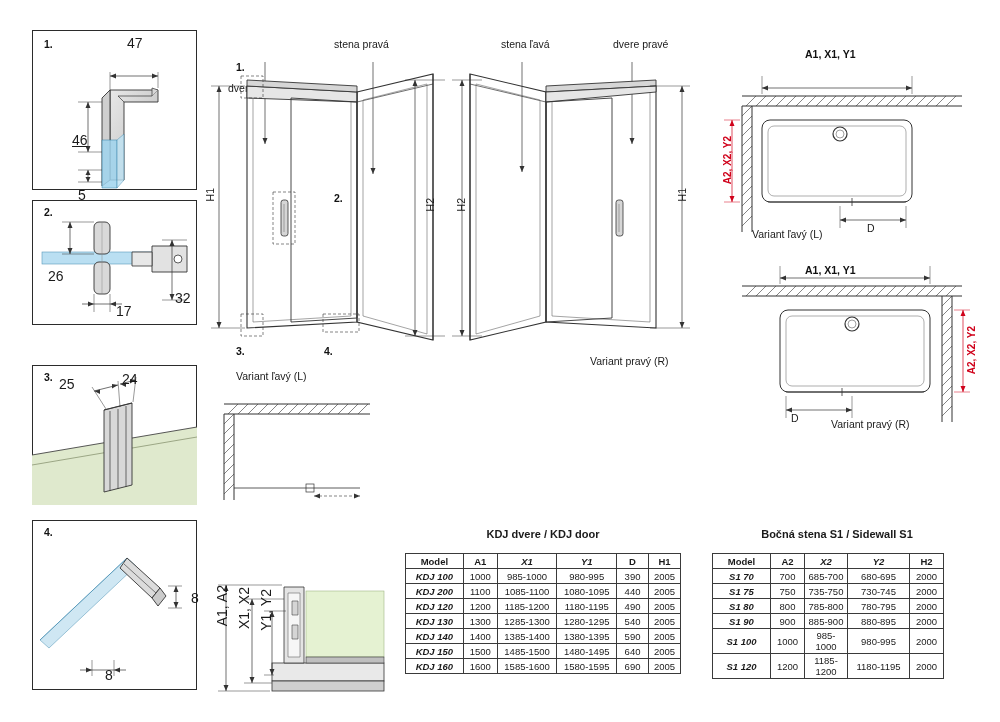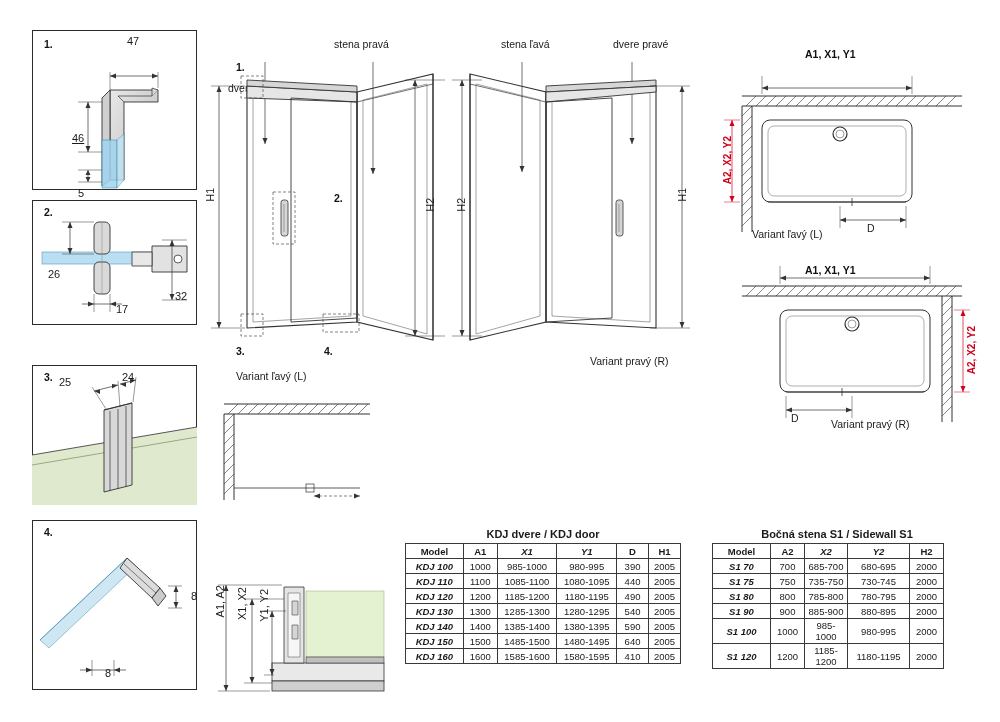--- a/index.html
+++ b/index.html
@@ -8,32 +8,32 @@
     background:#ffffff;
     font-family:"Liberation Sans", sans-serif;
     color:#1a1a1a;
     position:relative;
     overflow:hidden;
   }
   .stage{position:absolute;left:0;top:0;width:1000px;height:722px;}
   .abs{position:absolute;}
   .lbl{font-size:10.5px;color:#1a1a1a;white-space:nowrap;}
   .lbl-b{font-size:10.5px;font-weight:bold;color:#111;white-space:nowrap;}
-  .lbl-sm{font-size:11px;color:#1a1a1a;white-space:nowrap;text-align:center;}
+  .lbl-sm{font-size:14px;color:#1a1a1a;white-space:nowrap;text-align:center;}
   .lbl-red-b{font-size:10px;color:#d0021b;font-weight:bold;white-space:nowrap;}
   .vert{writing-mode:vertical-rl;transform:rotate(180deg);}
   .box{border:1px solid #2b2b2b;box-sizing:border-box;}
   svg{display:block;overflow:visible;}
 
   
   table{border-collapse:collapse;font-size:9.5px;}
   table th,table td{border:1px solid #3a3a3a;padding:1px 3px;text-align:center;height:15px;box-sizing:border-box;}
   table th{font-weight:bold;font-size:9.5px;}
   .tbl-model{font-weight:bold;font-style:italic;text-align:center;}
-  .tbl-title{font-size:11px;font-weight:bold;text-align:center;margin-bottom:3px;}
+  .tbl-title{font-size:11px;font-weight:bold;text-align:center;margin-bottom:13px;}
 </style>
 </head>
 <body>
 
 <div class="stage">
 
   <div class="abs box" style="left:32px;top:30px;width:165px;height:160px;"></div>
   <div class="abs lbl-b" style="left:44px;top:38px;">1.</div>
   <svg class="abs" style="left:32px;top:30px;" width="165" height="160" viewBox="0 0 165 160">
     <defs>
@@ -492,21 +492,21 @@
       <tbody>
         <tr>
           <td class="tbl-model">KDJ 100</td>
           <td>1000</td>
           <td>985-1000</td>
           <td>980-995</td>
           <td>390</td>
           <td>2005</td>
         </tr>
         <tr>
-          <td class="tbl-model">KDJ 110</td>
+          <td class="tbl-model">KDJ 200</td>
           <td>1100</td>
           <td>1085-1100</td>
           <td>1080-1095</td>
           <td>440</td>
           <td>2005</td>
         </tr>
         <tr>
           <td class="tbl-model">KDJ 120</td>
           <td>1200</td>
           <td>1185-1200</td>
@@ -536,21 +536,21 @@
           <td>1485-1500</td>
           <td>1480-1495</td>
           <td>640</td>
           <td>2005</td>
         </tr>
         <tr>
           <td class="tbl-model">KDJ 160</td>
           <td>1600</td>
           <td>1585-1600</td>
           <td>1580-1595</td>
-          <td>410</td>
+          <td>690</td>
           <td>2005</td>
         </tr>
       </tbody>
     </table>
   </div>
 
   <div class="abs" style="left:712px;top:528px;width:250px;">
     <div class="tbl-title">Bočná stena S1 / Sidewall S1</div>
     <table>
       <thead>

